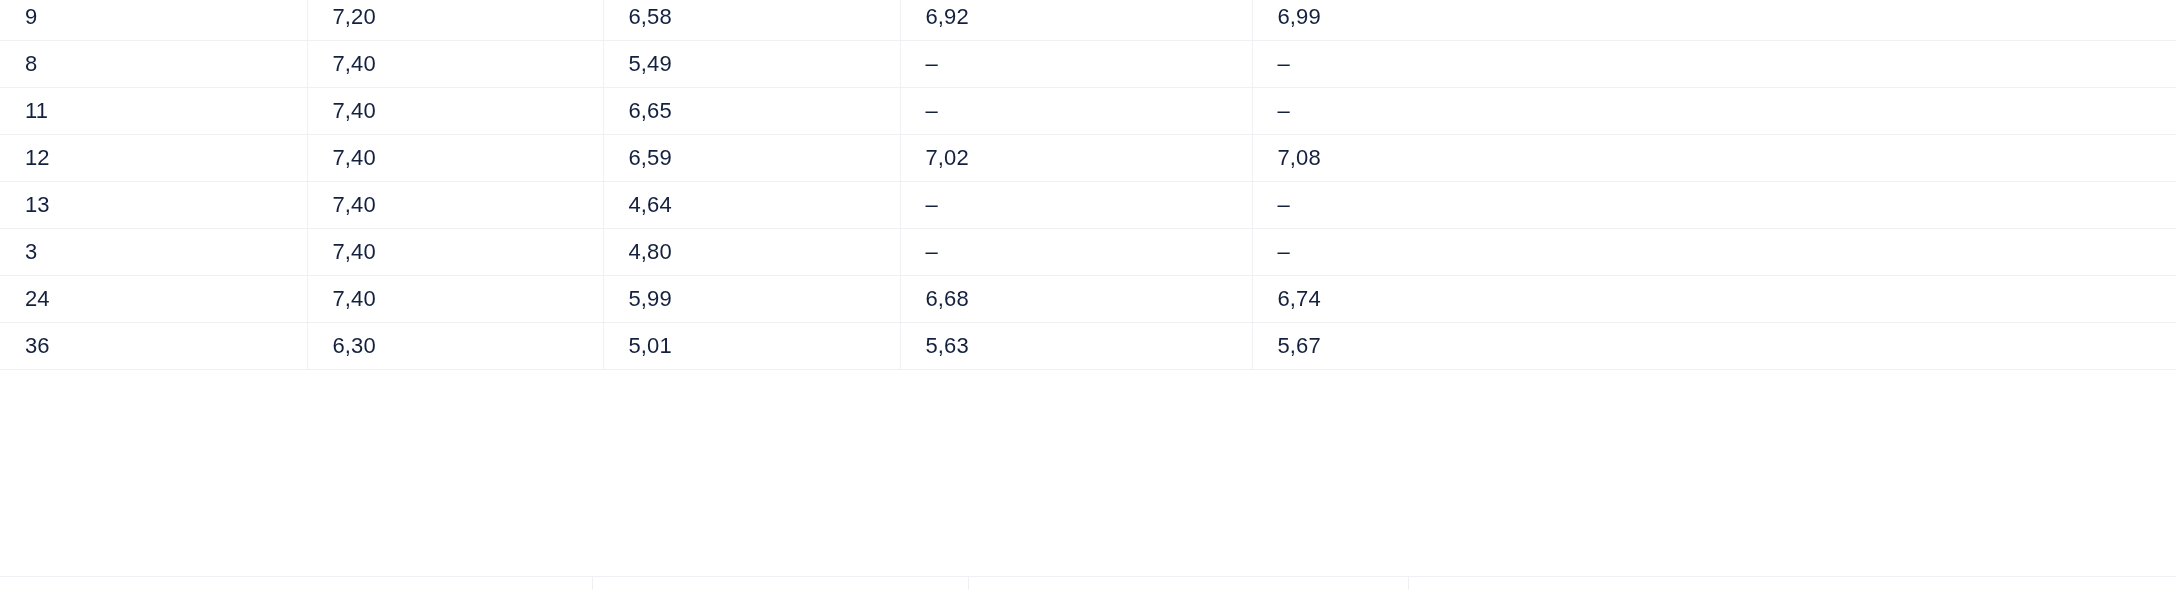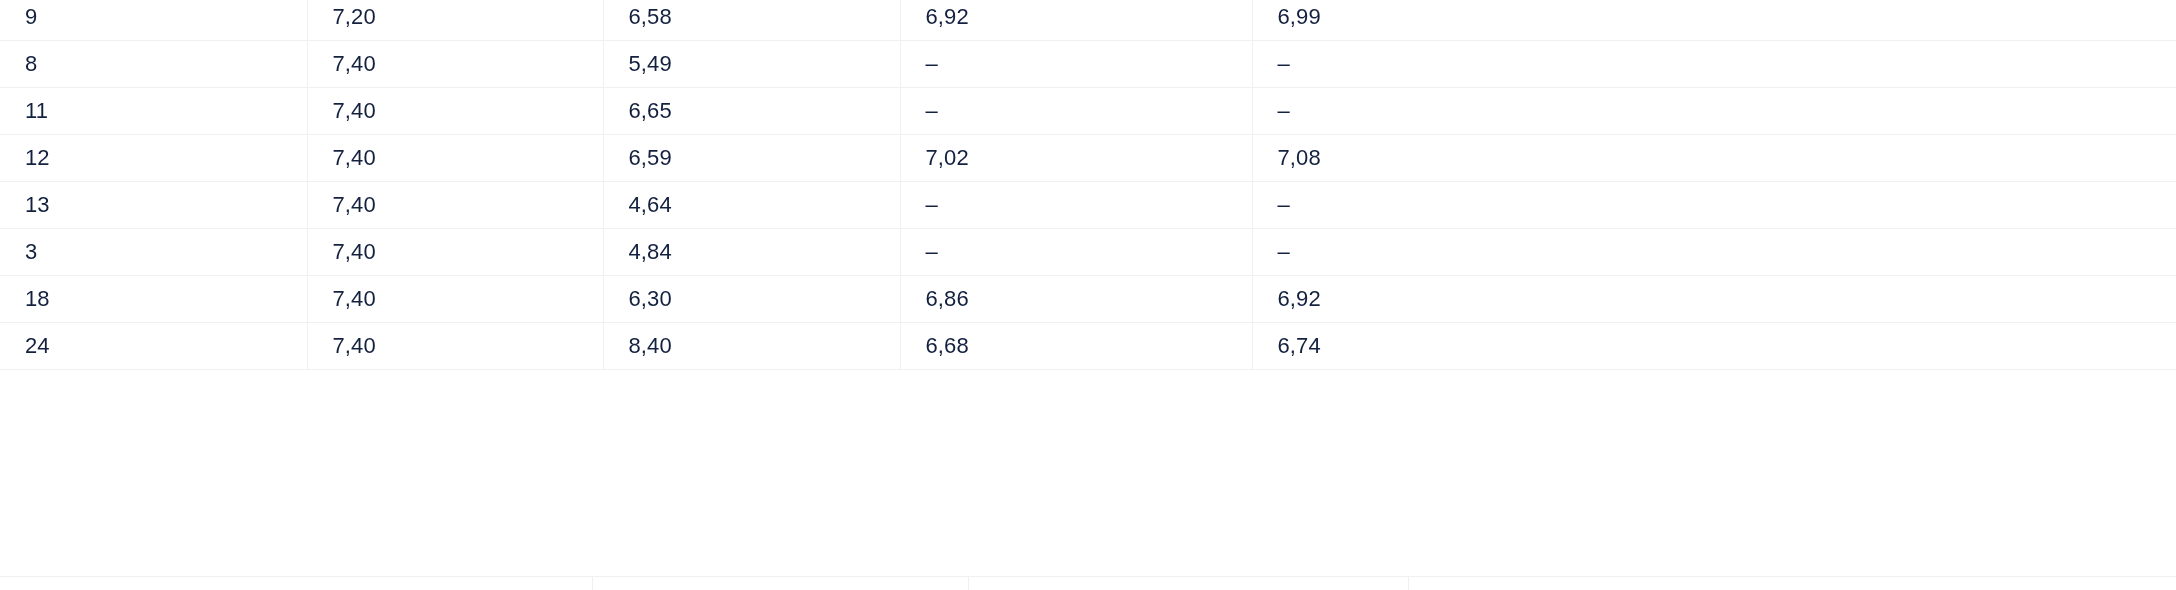--- a/index.html
+++ b/index.html
@@ -134,37 +134,37 @@
           <tr class="grid-row">
             <td class="cell">13</td>
             <td class="cell">7,40</td>
             <td class="cell">4,64</td>
             <td class="cell">–</td>
             <td class="cell last-col">–</td>
           </tr>
           <tr class="grid-row">
             <td class="cell">3</td>
             <td class="cell">7,40</td>
-            <td class="cell">4,84</td>
+            <td class="cell">4,80</td>
             <td class="cell">–</td>
             <td class="cell last-col">–</td>
           </tr>
           <tr class="grid-row">
-            <td class="cell">18</td>
+            <td class="cell">24</td>
             <td class="cell">7,40</td>
-            <td class="cell">6,30</td>
-            <td class="cell">6,86</td>
-            <td class="cell last-col">6,92</td>
+            <td class="cell">5,99</td>
+            <td class="cell">6,68</td>
+            <td class="cell last-col">6,74</td>
           </tr>
           <tr class="grid-row">
-            <td class="cell">24</td>
-            <td class="cell">7,40</td>
-            <td class="cell">8,40</td>
-            <td class="cell">6,68</td>
-            <td class="cell last-col">6,74</td>
+            <td class="cell">36</td>
+            <td class="cell">6,30</td>
+            <td class="cell">5,01</td>
+            <td class="cell">5,63</td>
+            <td class="cell last-col">5,67</td>
           </tr>
         </tbody>
     </table>
   </div>
   <div class="bottom-sliver">
     <div class="sliver-sep s1"></div>
     <div class="sliver-sep s2"></div>
     <div class="sliver-sep s3"></div>
   </div>
 </div>

